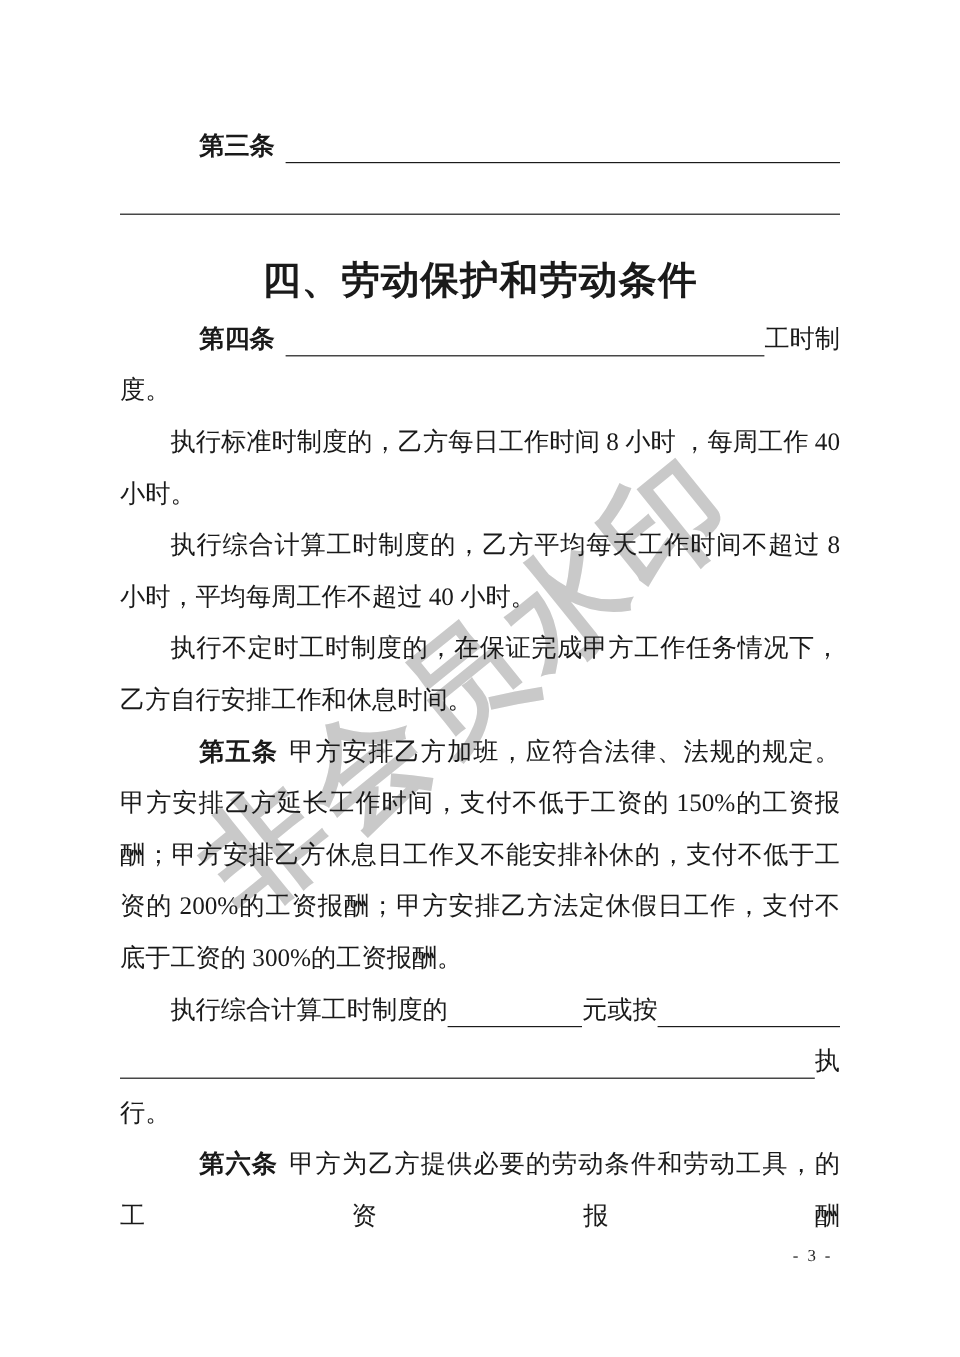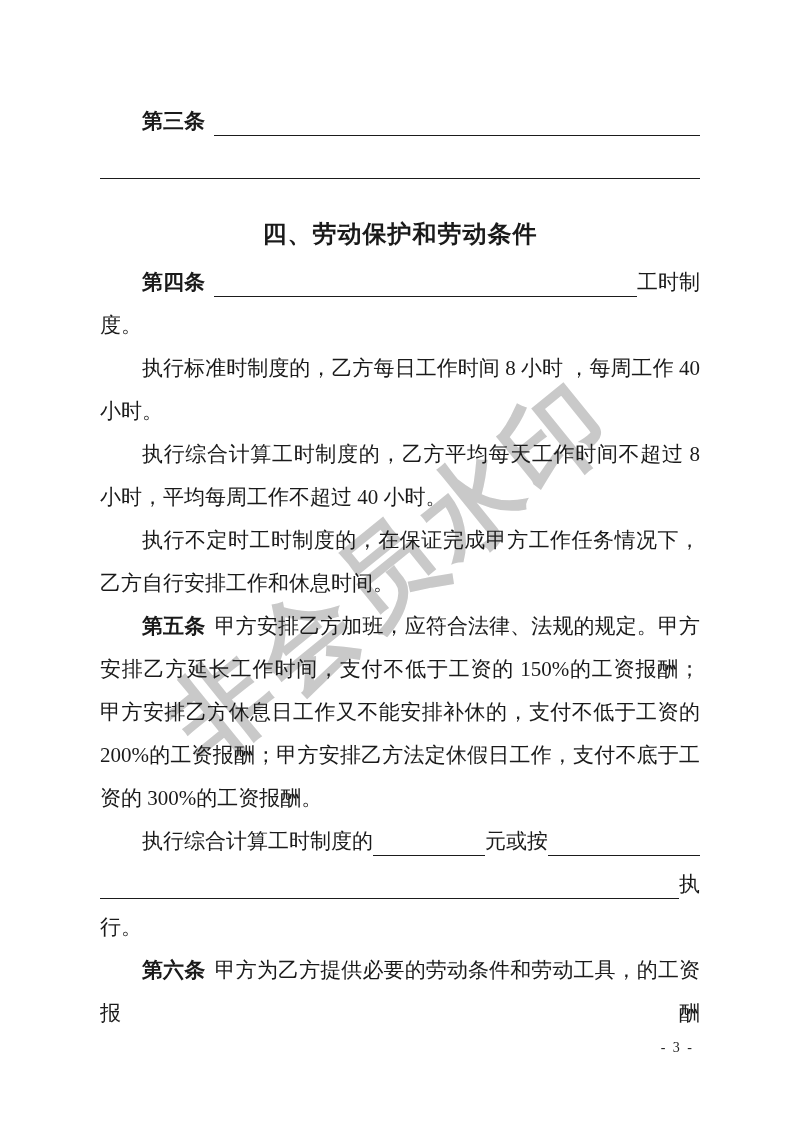--- a/index.html
+++ b/index.html
@@ -52,36 +52,36 @@
   .find { padding-left: 42px; }          
 
   
   .para {
     text-align: justify;
     text-justify: inter-character;
     text-indent: 42px;
   }
   .jlast { text-align-last: justify; }   
 
-  .lbl { font-weight: bold; margin-right: 0.45em; }
+  .lbl { font-weight: bold; margin-right: 0.45em; margin-left: 24px; }
   .txt { flex: 0 0 auto; white-space: nowrap; }
 
   
   .blank {
     align-self: flex-end;
     height: 0;
     border-bottom: 1.6px solid #1b1b1b;
     margin-bottom: 7px;
   }
   .fill { flex: 1 1 auto; }
   .w110 { flex: 0 0 112px; width: 112px; }
 
   .heading {
     font-family: "Liberation Sans", "DejaVu Sans", sans-serif;
-    font-size: 24px;
+    font-size: 32px;
     font-weight: bold;
     text-align: center;
     height: 43px;
     line-height: 43px;
     letter-spacing: 1px;
     margin: 26px 0 6px 0;
   }
 
   .footer {
     position: absolute;

